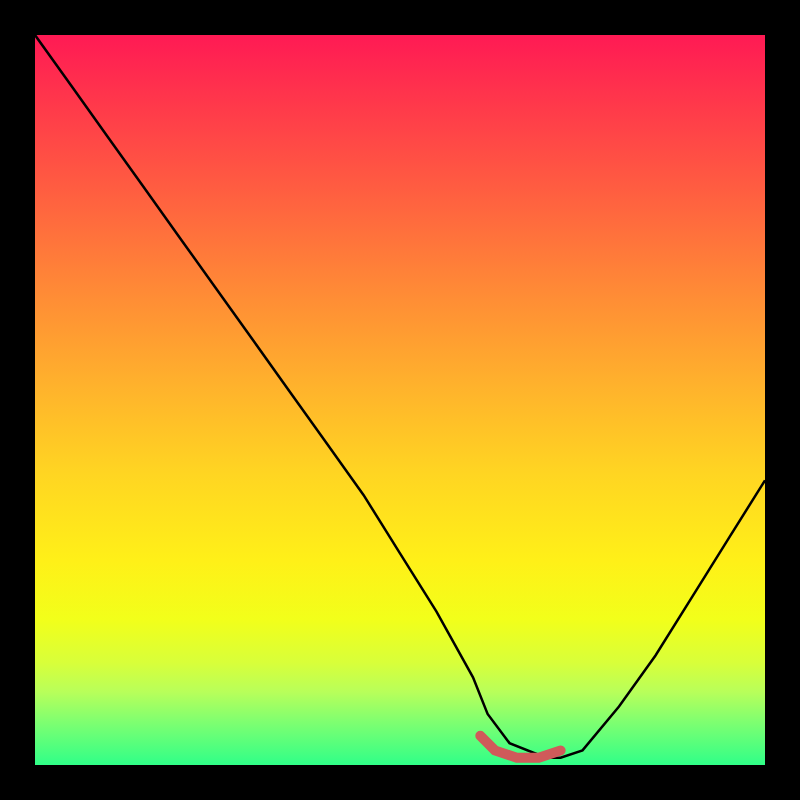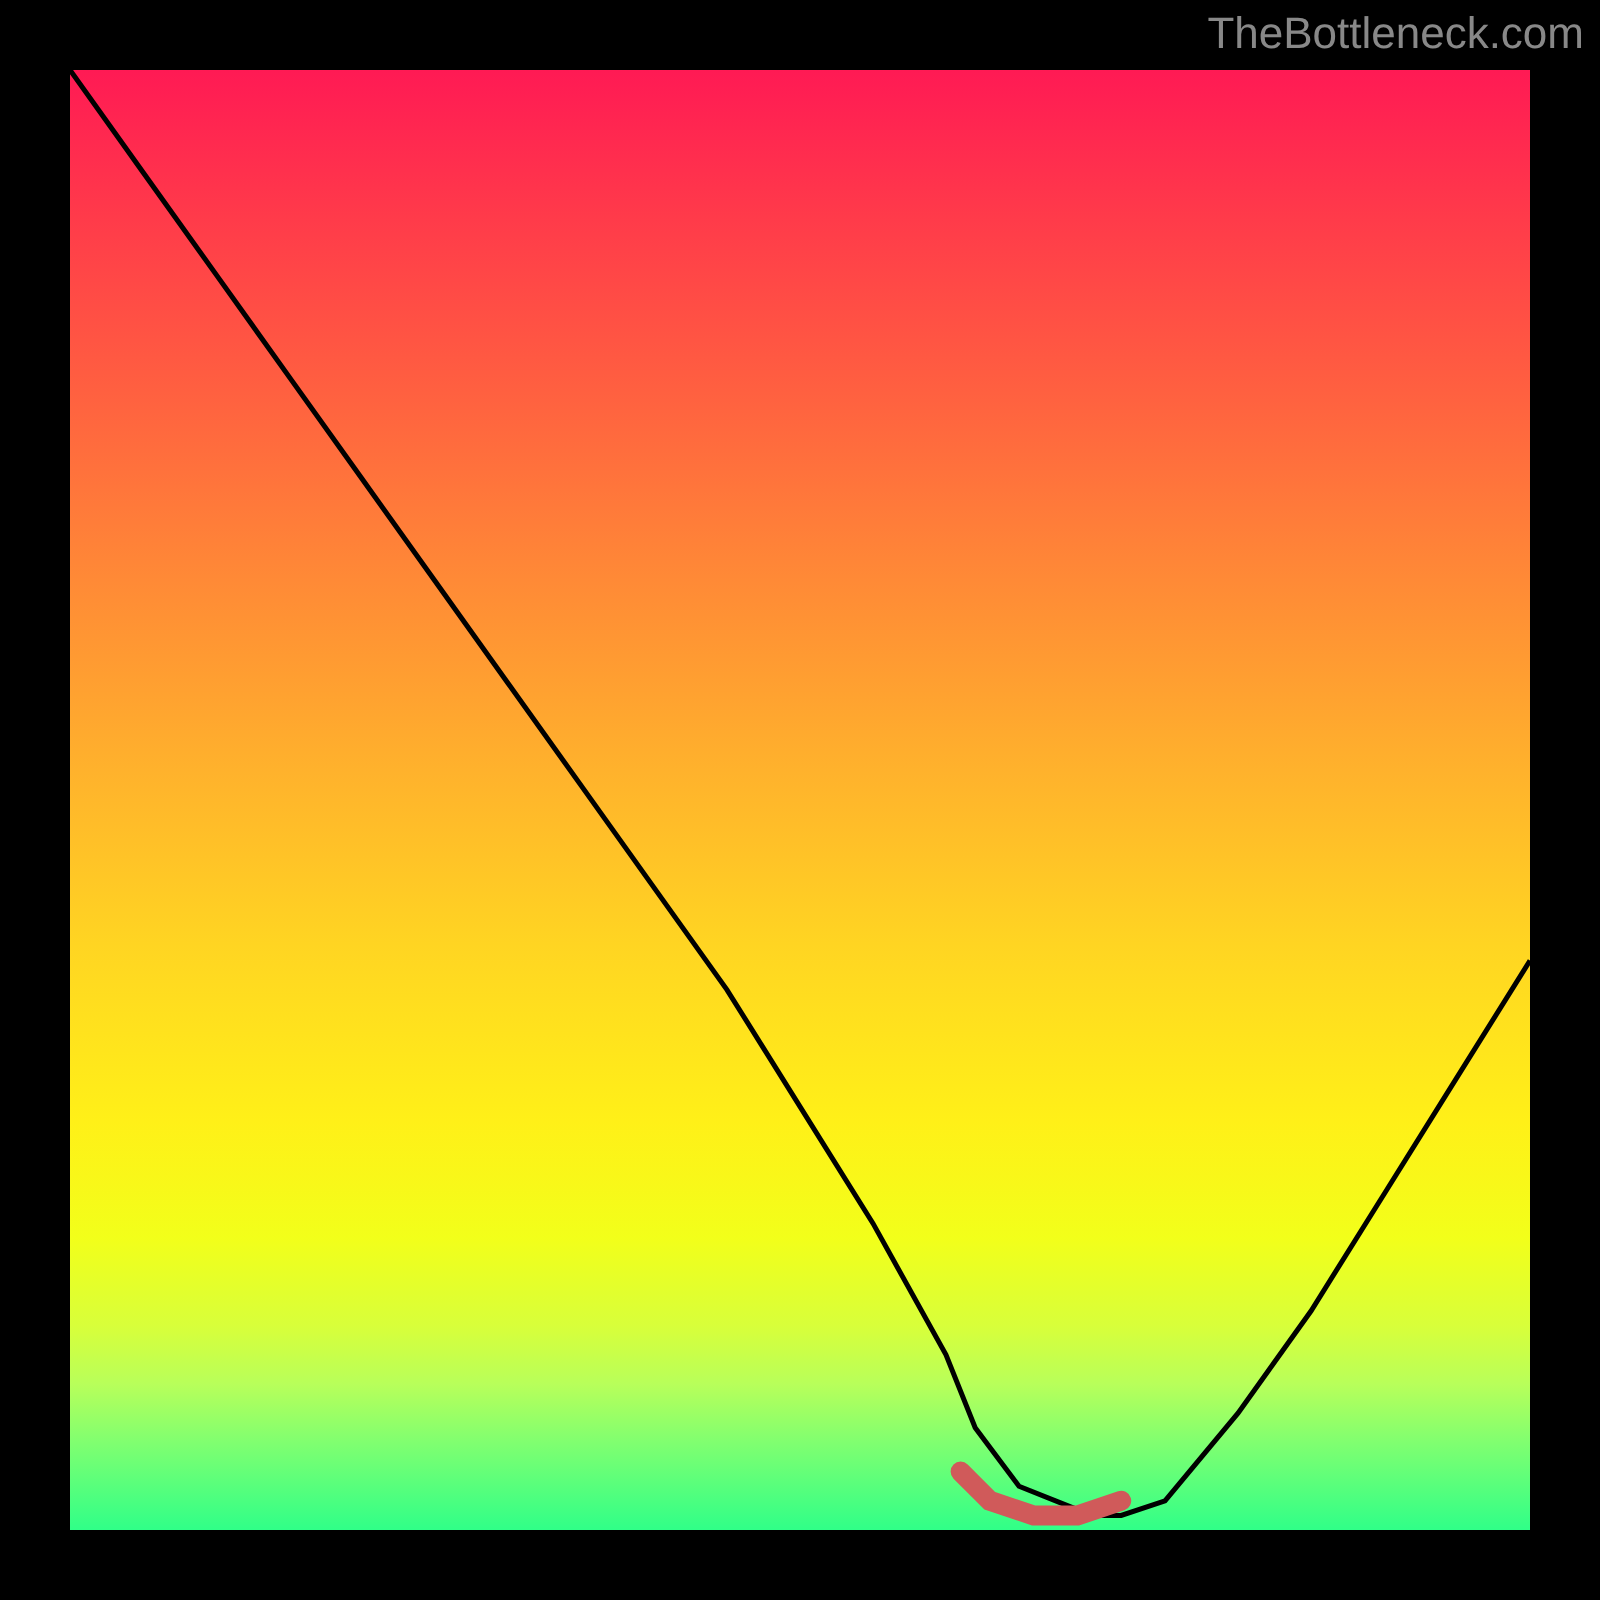--- a/index.html
+++ b/index.html
@@ -60,21 +60,20 @@
     left: 0;
     top: 0;
     width: 730px;
     height: 730px;
   }
 </style>
 </head>
 <body>
 
 <div class="container">
-  <div class="watermark">TheBottleneck.com</div>
 
   <div class="plot">
     <div class="gradient"></div>
     <svg class="curve" viewBox="0 0 730 730" preserveAspectRatio="none">
       <path d="M0.0 0.0 L36.5 51.1 L73.0 102.2 L109.5 153.3 L146.0 204.4 L182.5 255.5 L219.0 306.6 L255.5 357.7 L292.0 408.8 L328.5 459.9 L365.0 518.3 L401.5 576.7 L438.0 642.4 L452.6 678.9 L474.5 708.1 L511.0 722.7 L525.6 722.7 L547.5 715.4 L584.0 671.6 L620.5 620.5 L657.0 562.1 L693.5 503.7 L730.0 445.3 " fill="none" stroke="#000000" stroke-width="2.5"></path>
       <path d="M445.3 700.8 L459.9 715.4 L481.8 722.7 L503.7 722.7 L525.6 715.4 " fill="none" stroke="#d05a5a" stroke-width="10" stroke-linecap="round"></path>
     </svg>
   </div>
 </div>
 

